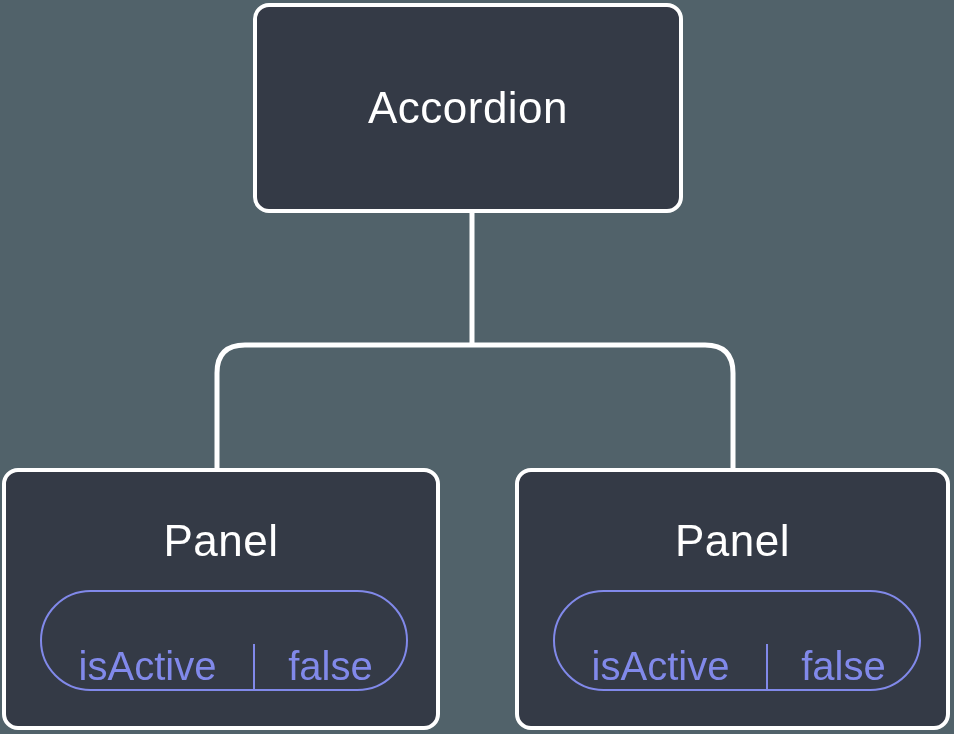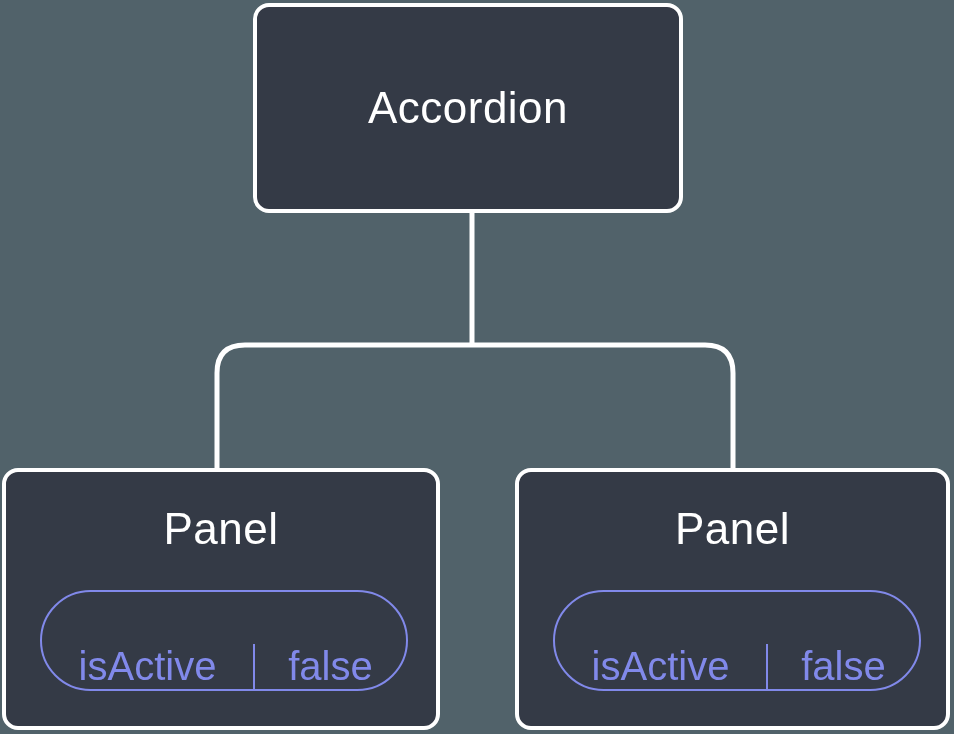--- a/index.html
+++ b/index.html
@@ -35,21 +35,21 @@
   .node.panel-right { left: 515px; top: 468px; width: 435px; height: 262px; }
 
   .node-label {
     color: var(--label-text);
     font-size: 44px;
     font-weight: 500;
     letter-spacing: 0.5px;
   }
   .panel-label {
     position: absolute;
-    left: 0; right: 0; top: 34px;
+    left: 0; right: 0; top: 46px;
     text-align: center;
     line-height: 46px;
   }
 
   .pill {
     position: absolute;
     left: 34px; top: 118px;
     width: 368px; height: 101px;
     border: 2.5px solid var(--pill);
     border-radius: 999px;

